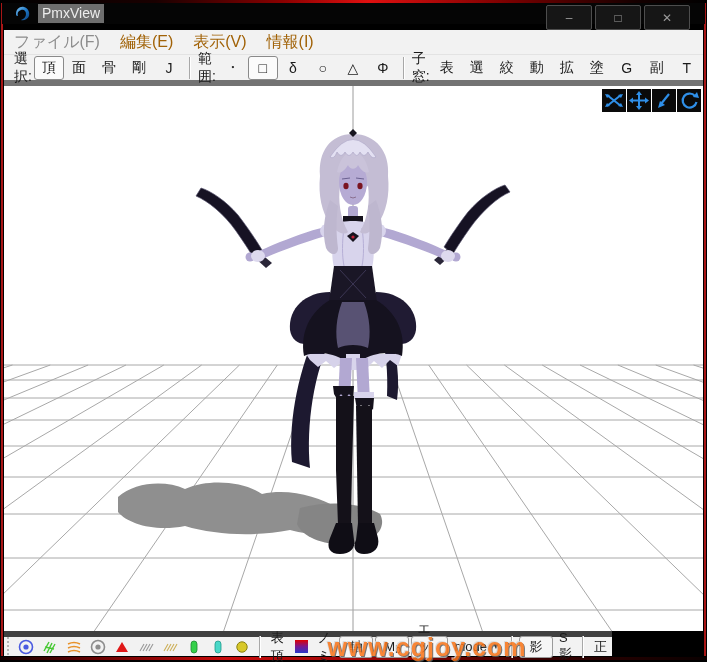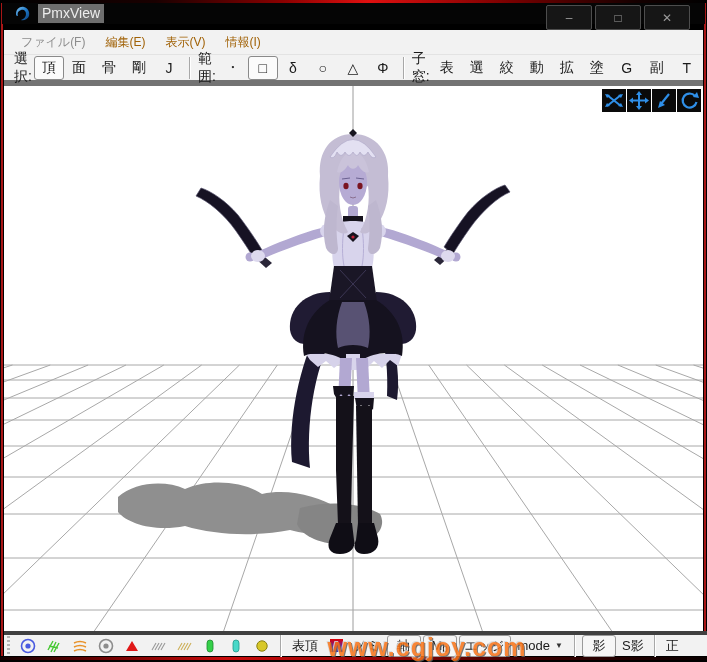--- a/index.html
+++ b/index.html
@@ -18,42 +18,42 @@
   
   .titlebar{position:absolute;left:2px;top:3px;width:703px;height:21px;background:#050505;
             display:flex;align-items:center;}
   .app-icon{width:17px;height:17px;margin-left:12px;}
   .title-text{margin-left:7px;background:#6e6e6e;color:#ececec;font-size:14px;padding:1px 4px 2px 4px;}
   .win-btns{position:absolute;right:15px;top:2px;display:flex;gap:3px;}
   .win-btn{width:44px;height:23px;background:#161616;border:1px solid #4d4d4d;border-radius:2px;
            color:#9a9a9a;font-size:12px;display:flex;align-items:center;justify-content:center;line-height:1;}
   
   .menubar{position:absolute;left:4px;top:30px;width:699px;height:25px;background:#f2f2f2;
-           display:flex;align-items:center;font-size:12px;border-bottom:1px solid #e3e3e3;box-sizing:border-box;padding-left:7px;}
+           display:flex;align-items:center;font-size:16px;border-bottom:1px solid #e3e3e3;box-sizing:border-box;}
   .menu-item{padding:0 10px;color:#a16207;}
   .menu-item.dim{color:#8d8d8d;}
   
   .toolbar{position:absolute;left:4px;top:55px;width:699px;height:31px;background:#f2f2f2;
            display:flex;align-items:center;font-size:14px;color:#1a1a1a;box-sizing:border-box;
            border-bottom:6px solid #737373;}
   .grip{width:3px;height:20px;margin:0 5px 0 3px;
         background-image:repeating-linear-gradient(#b5b5b5 0 2px,transparent 2px 4px);}
   .tb-label{margin:0 2px 0 2px;}
   .tbtn{min-width:20px;height:22px;padding:0 4px;display:flex;align-items:center;justify-content:center;
         border:1px solid transparent;border-radius:3px;color:#1a1a1a;}
   .tbtn.active{border-color:#8a8a8a;background:#fbfbfb;}
   .sep{width:0;height:22px;border-left:1px solid #a8a8a8;border-right:1px solid #fff;margin:0 5px;}
   
   .viewport{position:absolute;left:4px;top:86px;width:699px;height:545px;background:#ffffff;overflow:hidden;}
   .nav-btns{position:absolute;right:2px;top:3px;display:flex;gap:1px;}
   .nav-btn{width:24px;height:23px;background:#0a0a0a;display:flex;align-items:center;justify-content:center;}
   
-  .bottombar{position:absolute;left:4px;top:631px;width:704px;height:25px;background:#f2f2f2;
+  .bottombar{position:absolute;left:4px;top:631px;width:608px;height:25px;background:#f2f2f2;
              display:flex;align-items:center;font-size:13px;color:#1a1a1a;box-sizing:border-box;
-             border-top:4px solid #404040;}
+             border-top:6px solid #404040;}
   .bicon{width:20px;height:20px;display:flex;align-items:center;justify-content:center;margin:0 3px;}
   .bbtn{height:20px;min-width:22px;padding:0 5px;display:flex;align-items:center;justify-content:center;
         border:1px solid #9a9a9a;border-radius:3px;background:#f6f6f6;margin:0 1px;}
   .flat{border:none;background:none;padding:0 5px;}
   .mode-dd{display:flex;align-items:center;gap:5px;padding:0 6px;}
   .mode-dd .caret{font-size:8px;color:#333;}
   .sub-b{font-size:10px;position:relative;top:3px;}
   
   .watermark{position:absolute;left:272px;top:633px;width:310px;text-align:center;z-index:20;
              font-size:25px;font-weight:bold;letter-spacing:1px;color:#f97316;opacity:.85;

